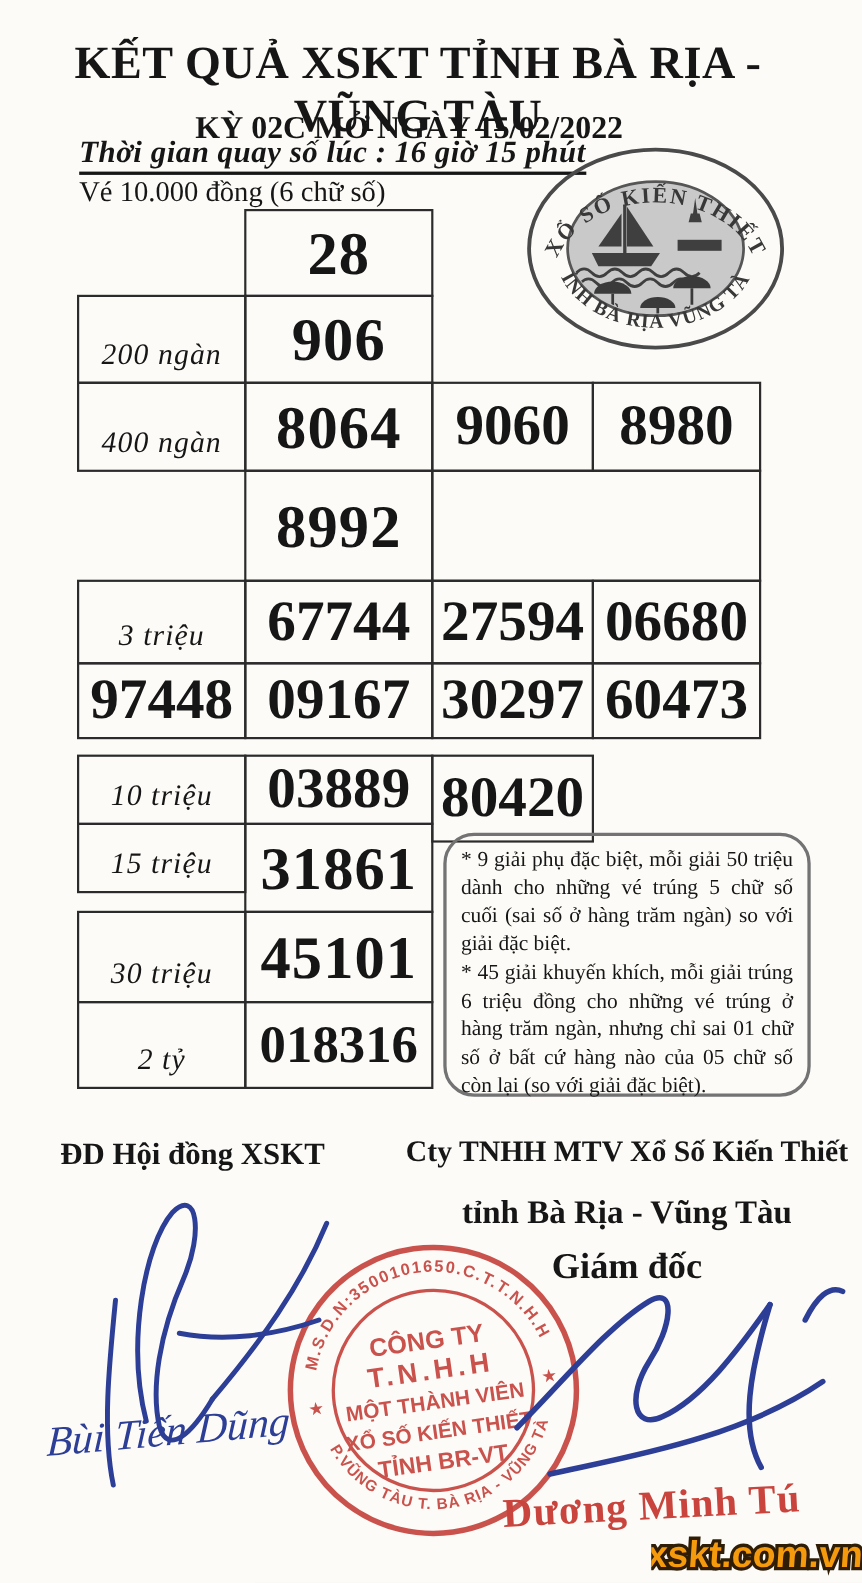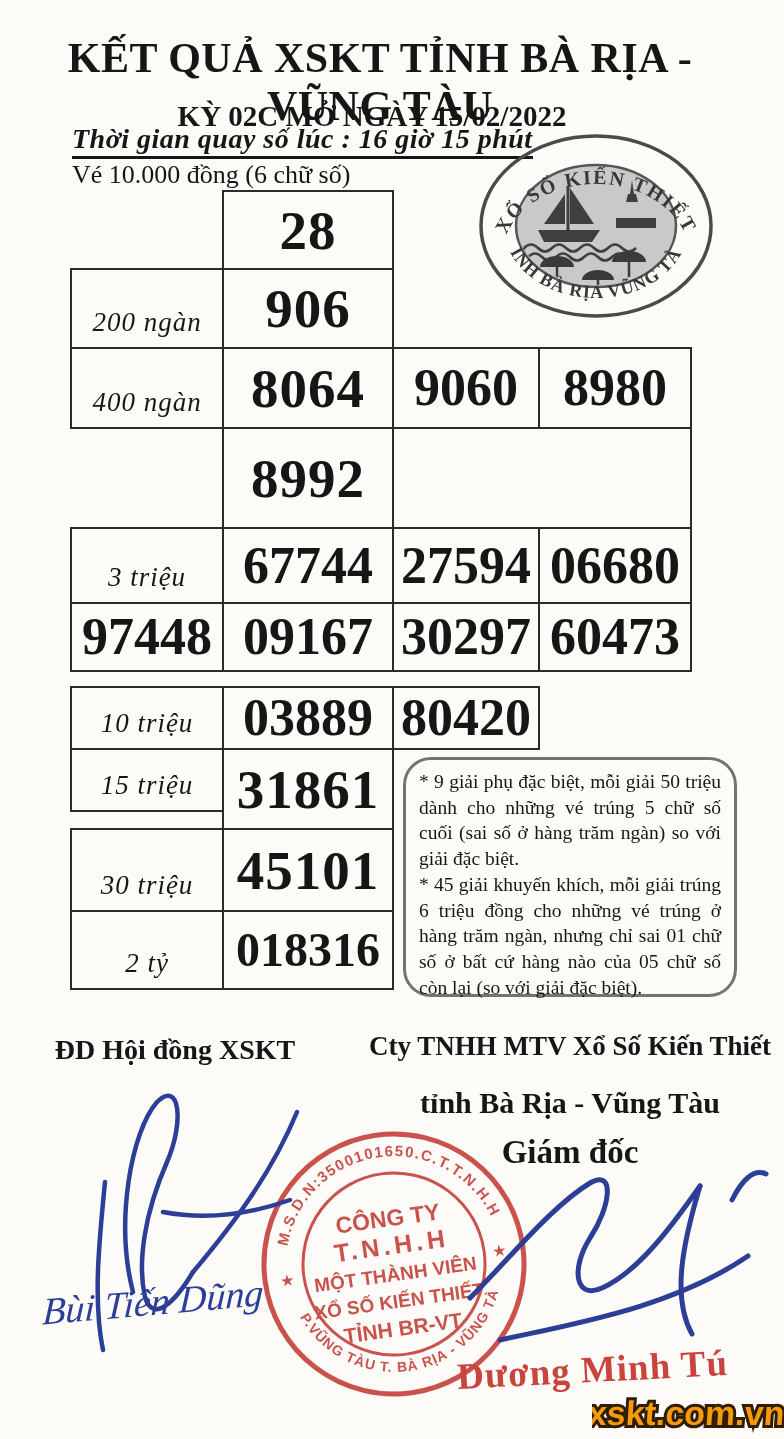--- a/index.html
+++ b/index.html
@@ -99,21 +99,21 @@
   <div class="cell num n52" style="left:392px;top:527px;width:148px;height:77px">27594</div>
   <div class="cell num n52" style="left:538px;top:527px;width:154px;height:77px">06680</div>
 
   <div class="cell num n52" style="left:70px;top:602px;width:154px;height:70px">97448</div>
   <div class="cell num n52" style="left:222px;top:602px;width:172px;height:70px">09167</div>
   <div class="cell num n52" style="left:392px;top:602px;width:148px;height:70px">30297</div>
   <div class="cell num n52" style="left:538px;top:602px;width:154px;height:70px">60473</div>
 
   <div class="cell lbl" style="left:70px;top:686px;width:154px;height:64px">10 triệu</div>
   <div class="cell num n52" style="left:222px;top:686px;width:172px;height:64px">03889</div>
-  <div class="cell num n52" style="left:392px;top:686px;width:148px;height:64px">80420</div>
+  <div class="cell num n52" style="left:392px;top:686px;width:148px;height:80px">80420</div>
 
   <div class="cell lbl" style="left:70px;top:748px;width:154px;height:64px">15 triệu</div>
   <div class="cell num n55" style="left:222px;top:748px;width:172px;height:82px">31861</div>
 
   <div class="cell lbl" style="left:70px;top:828px;width:154px;height:84px">30 triệu</div>
   <div class="cell num n55" style="left:222px;top:828px;width:172px;height:84px">45101</div>
 
   <div class="cell lbl" style="left:70px;top:910px;width:154px;height:80px">2 tỷ</div>
   <div class="cell num n48" style="left:222px;top:910px;width:172px;height:80px">018316</div>
 

